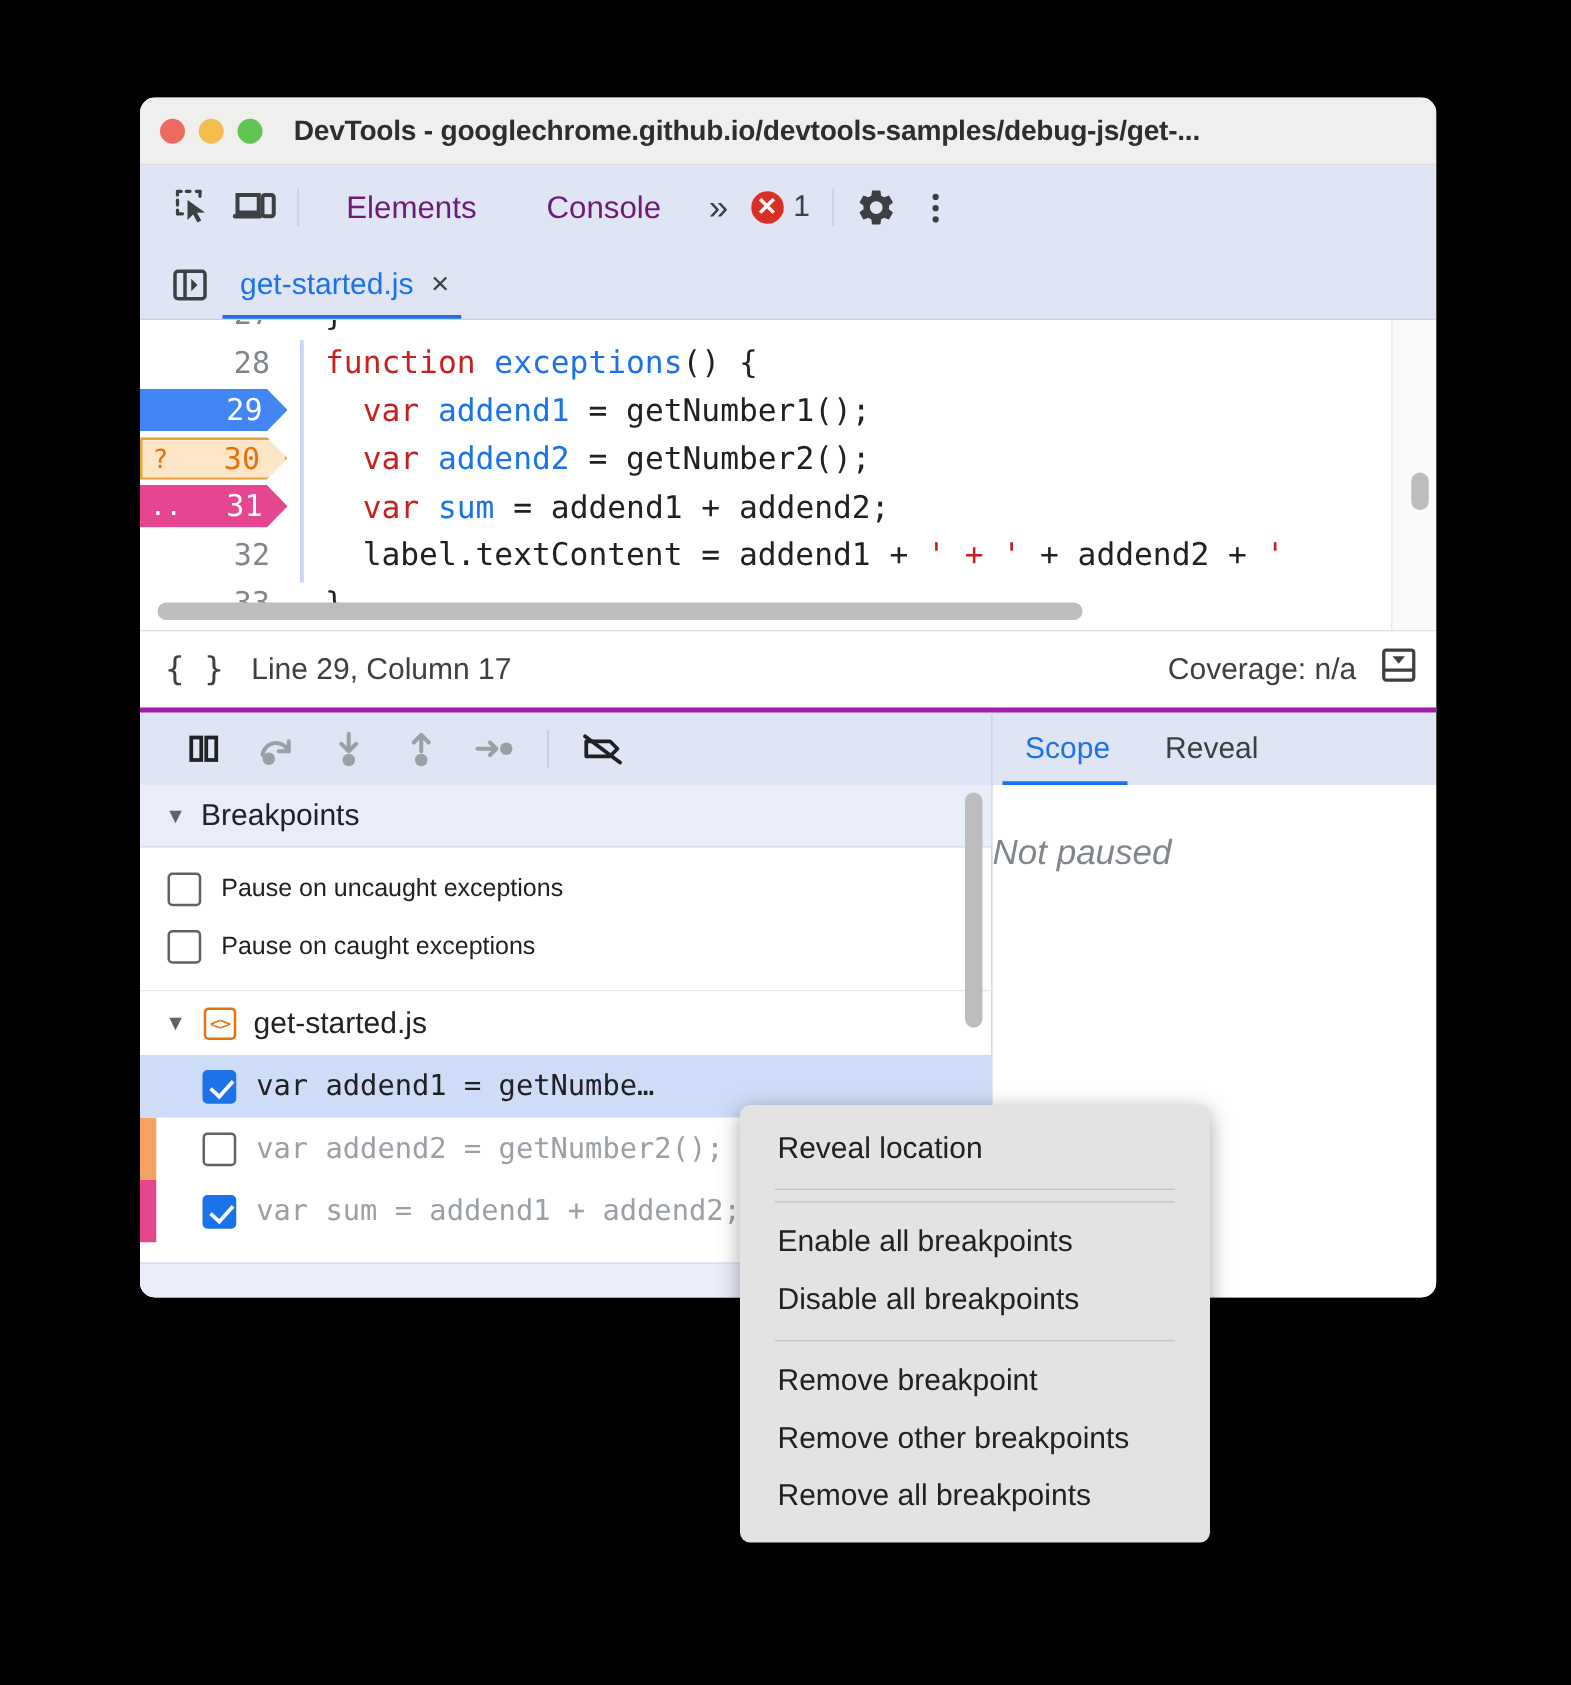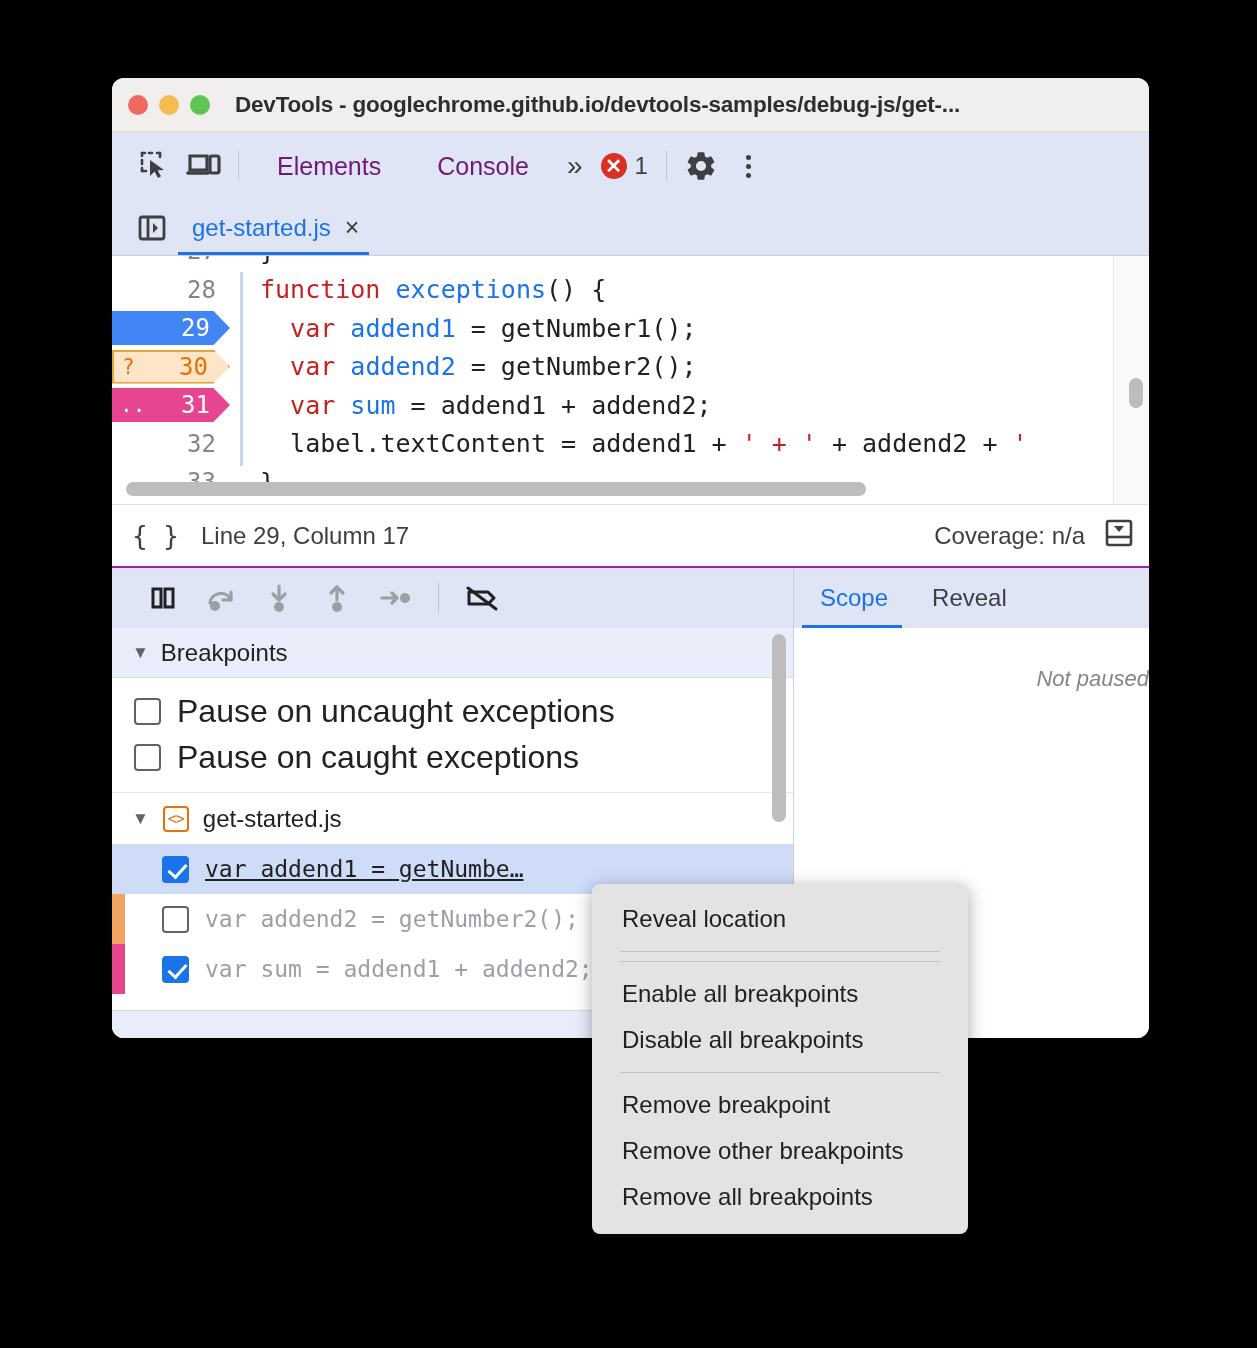--- a/index.html
+++ b/index.html
@@ -146,52 +146,52 @@
   .statusbar {
     height: 62px; background:#fff;
     border-top: 1px solid #e0e0e0;
     display:flex; align-items:center; padding: 0 14px 0 20px;
     font-size: 24px; color:#3c4043;
   }
   .brace { font-family:"DejaVu Sans Mono", monospace; font-size:26px; color:#3c4043; margin-right:22px;}
   .cov { margin-right: 18px; }
 
   
-  .debugrow { display:flex; height: 62px; background:#dfe5f5; border-top:2px solid #a21caf;}
+  .debugrow { display:flex; height: 62px; background:#dfe5f5; border-top:4px solid #a21caf;}
   .dbg-left {
     width: 682px; flex:0 0 682px;
     display:flex; align-items:center; gap: 0px; padding-left: 22px;
     border-right:1px solid #c9d0e3;
   }
   .dbg-btn{ width:58px; height:48px; display:flex; align-items:center; justify-content:center;}
   .dbg-sep{ width:1px; height:30px; background:#b9c2d8; margin:0 14px;}
   .dbg-right { flex:1 1 auto; display:flex; align-items:flex-end; }
   .wtab {
     position:relative; height:100%; display:flex; align-items:center;
     padding: 0 22px; font-size: 24px; color:#3c4043;
   }
   .wtab:first-child{ padding-left: 26px; }
   .wtab.active{ color:#1a73e8; }
   .wtab.active::after{ content:""; position:absolute; left:8px; right:8px; bottom:0; height:3.5px; background:#1a73e8;}
 
   
   .lower { display:flex; height: 410px; }
   .bp-pane { width: 682px; flex:0 0 682px; background:#fff; border-right:1px solid #c9d0e3; position:relative; overflow:hidden;}
   .scope-pane { flex:1 1 auto; background:#fff; }
-  .notpaused { text-align:right; padding-top: 38px; font-size:22px; color:#80868b; font-style: italic; }
+  .notpaused { text-align:left; padding-top: 38px; font-size:28px; color:#80868b; font-style: italic; }
 
   .bp-header {
     height: 50px; background:#e8edf9; display:flex; align-items:center;
     padding-left: 20px; gap:12px; font-size:24px; color:#202124;
     border-bottom:1px solid #d5dcee;
   }
   .tri { font-size: 17px; color:#5f6368; }
   .bp-check-row {
     height: 46px; display:flex; align-items:center; gap:16px; padding-left:22px;
-    font-size:32px; color:#202124;
+    font-size:20px; color:#202124;
   }
   .cbox {
     width:27px; height:27px; border:2.5px solid #5f6368; border-radius:4px;
     background:#fff; flex:0 0 auto;
   }
   .cbox.checked{ background:#1a73e8; border-color:#1a73e8; position:relative;}
   .cbox.checked::after{
     content:""; position:absolute; left:8px; top:2px; width:8px; height:15px;
     border:solid #fff; border-width:0 3.5px 3.5px 0; transform: rotate(42deg);
   }
@@ -204,21 +204,21 @@
     color:#e8710a; font-size:15px; font-family:"DejaVu Sans Mono", monospace;
     display:flex; align-items:center; justify-content:center; flex:0 0 auto;
     letter-spacing:-1px;
   }
   .bprow {
     position:relative; height: 50px; display:flex; align-items:center; gap:16px;
     padding-left: 50px; font-family:"DejaVu Sans Mono", monospace; font-size: 23px;
     color:#9aa0a6; white-space:nowrap; overflow:hidden;
   }
   .bprow.sel { background:#cfdcf8; color:#202124; }
-  .bprow.sel .bp-label { text-decoration: underline; }
+  .bprow.sel .bp-label { }
   .stripe { position:absolute; left:0; top:0; bottom:0; width:13px; }
   .stripe.orange { background:#f4a261; }
   .stripe.pink   { background:#e6468e; }
   .bp-foot { height: 28px; background:#e8edf9; position:absolute; left:0; right:0; bottom:0; border-top:1px solid #d5dcee;}
   .pane-scroll { position:absolute; right:7px; top:6px; width:14px; height: 188px; background:#bdbdbd; border-radius:7px;}
 
   
   .ctxmenu {
     position:absolute; left: 592px; top: 884px; width: 376px;
     background:#e3e3e3; border-radius: 8px;

